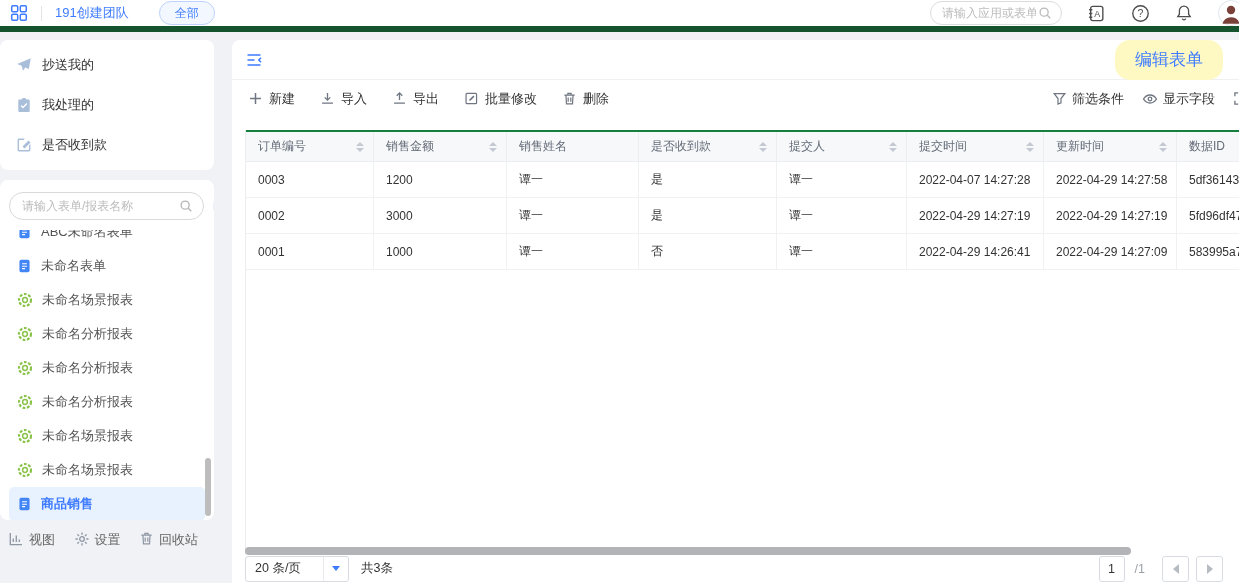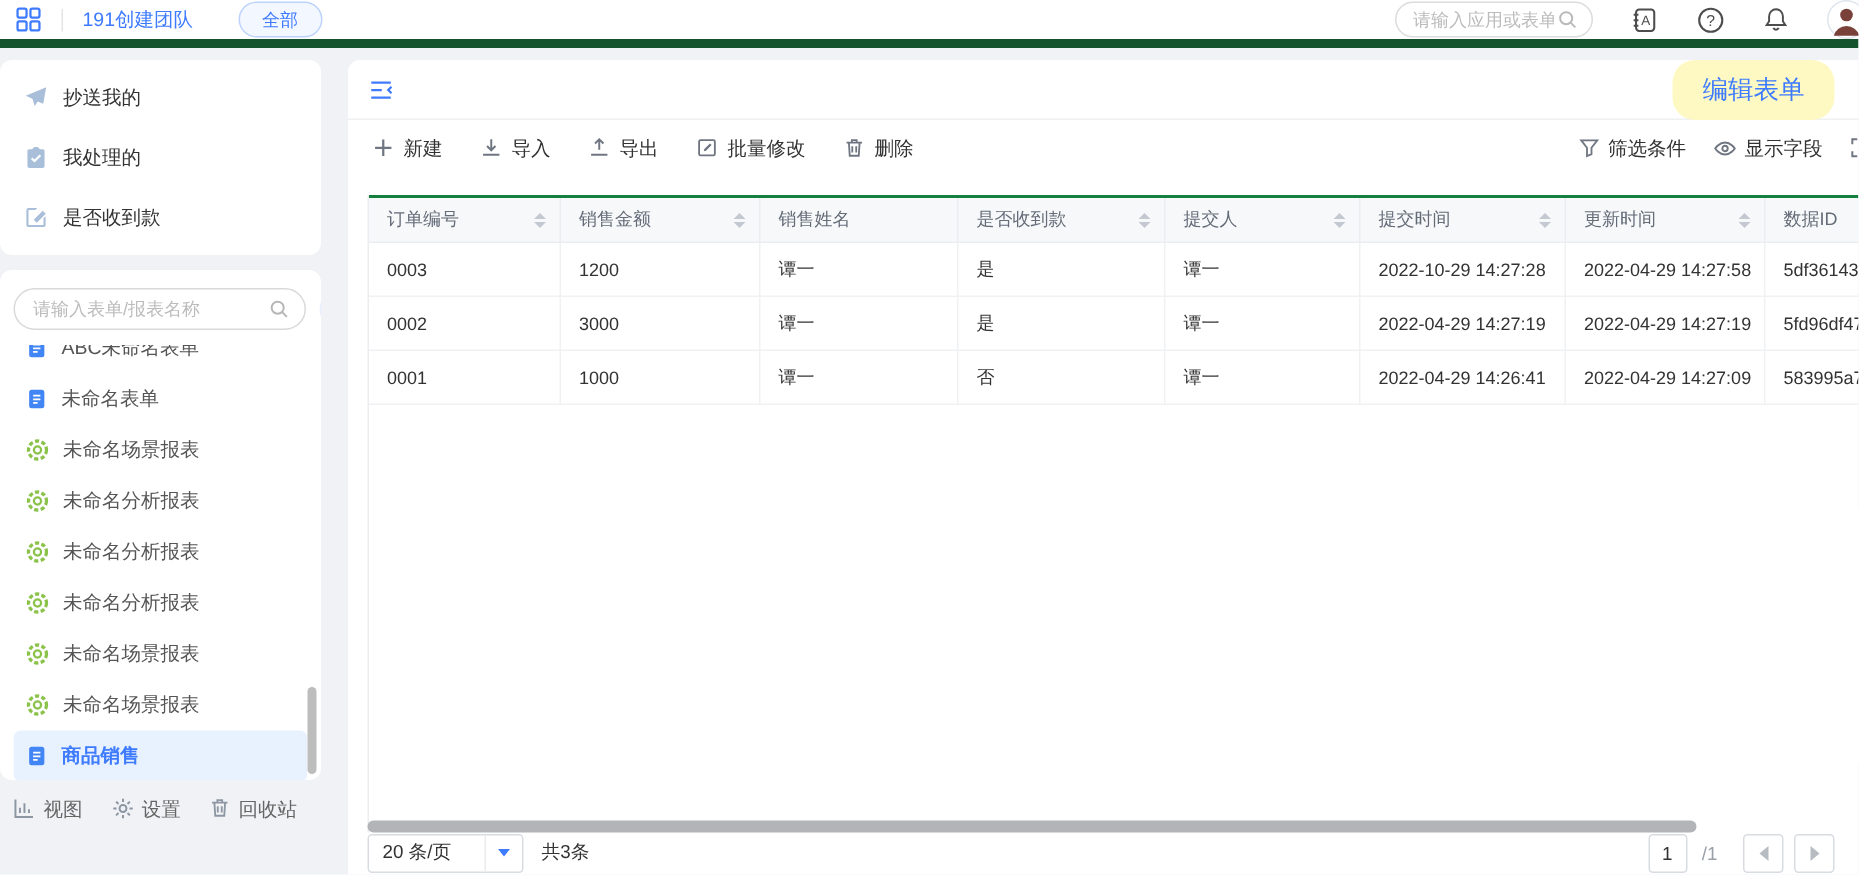--- a/index.html
+++ b/index.html
@@ -437,21 +437,21 @@
     <span>数据ID</span>
           </div>
         </div>
       <div>
           <div class="tr">
             <div class="td" style="width:128px">0003</div>
             <div class="td" style="width:133px">1200</div>
             <div class="td" style="width:132px">谭一</div>
             <div class="td" style="width:138px">是</div>
             <div class="td" style="width:130px">谭一</div>
-            <div class="td" style="width:137px">2022-10-29 14:27:28</div>
+            <div class="td" style="width:137px">2022-04-07 14:27:28</div>
             <div class="td" style="width:133px">2022-04-29 14:27:58</div>
             <div class="td" style="width:170px">5df361431</div>
           </div>
           <div class="tr">
             <div class="td" style="width:128px">0002</div>
             <div class="td" style="width:133px">3000</div>
             <div class="td" style="width:132px">谭一</div>
             <div class="td" style="width:138px">是</div>
             <div class="td" style="width:130px">谭一</div>
             <div class="td" style="width:137px">2022-04-29 14:27:19</div>

